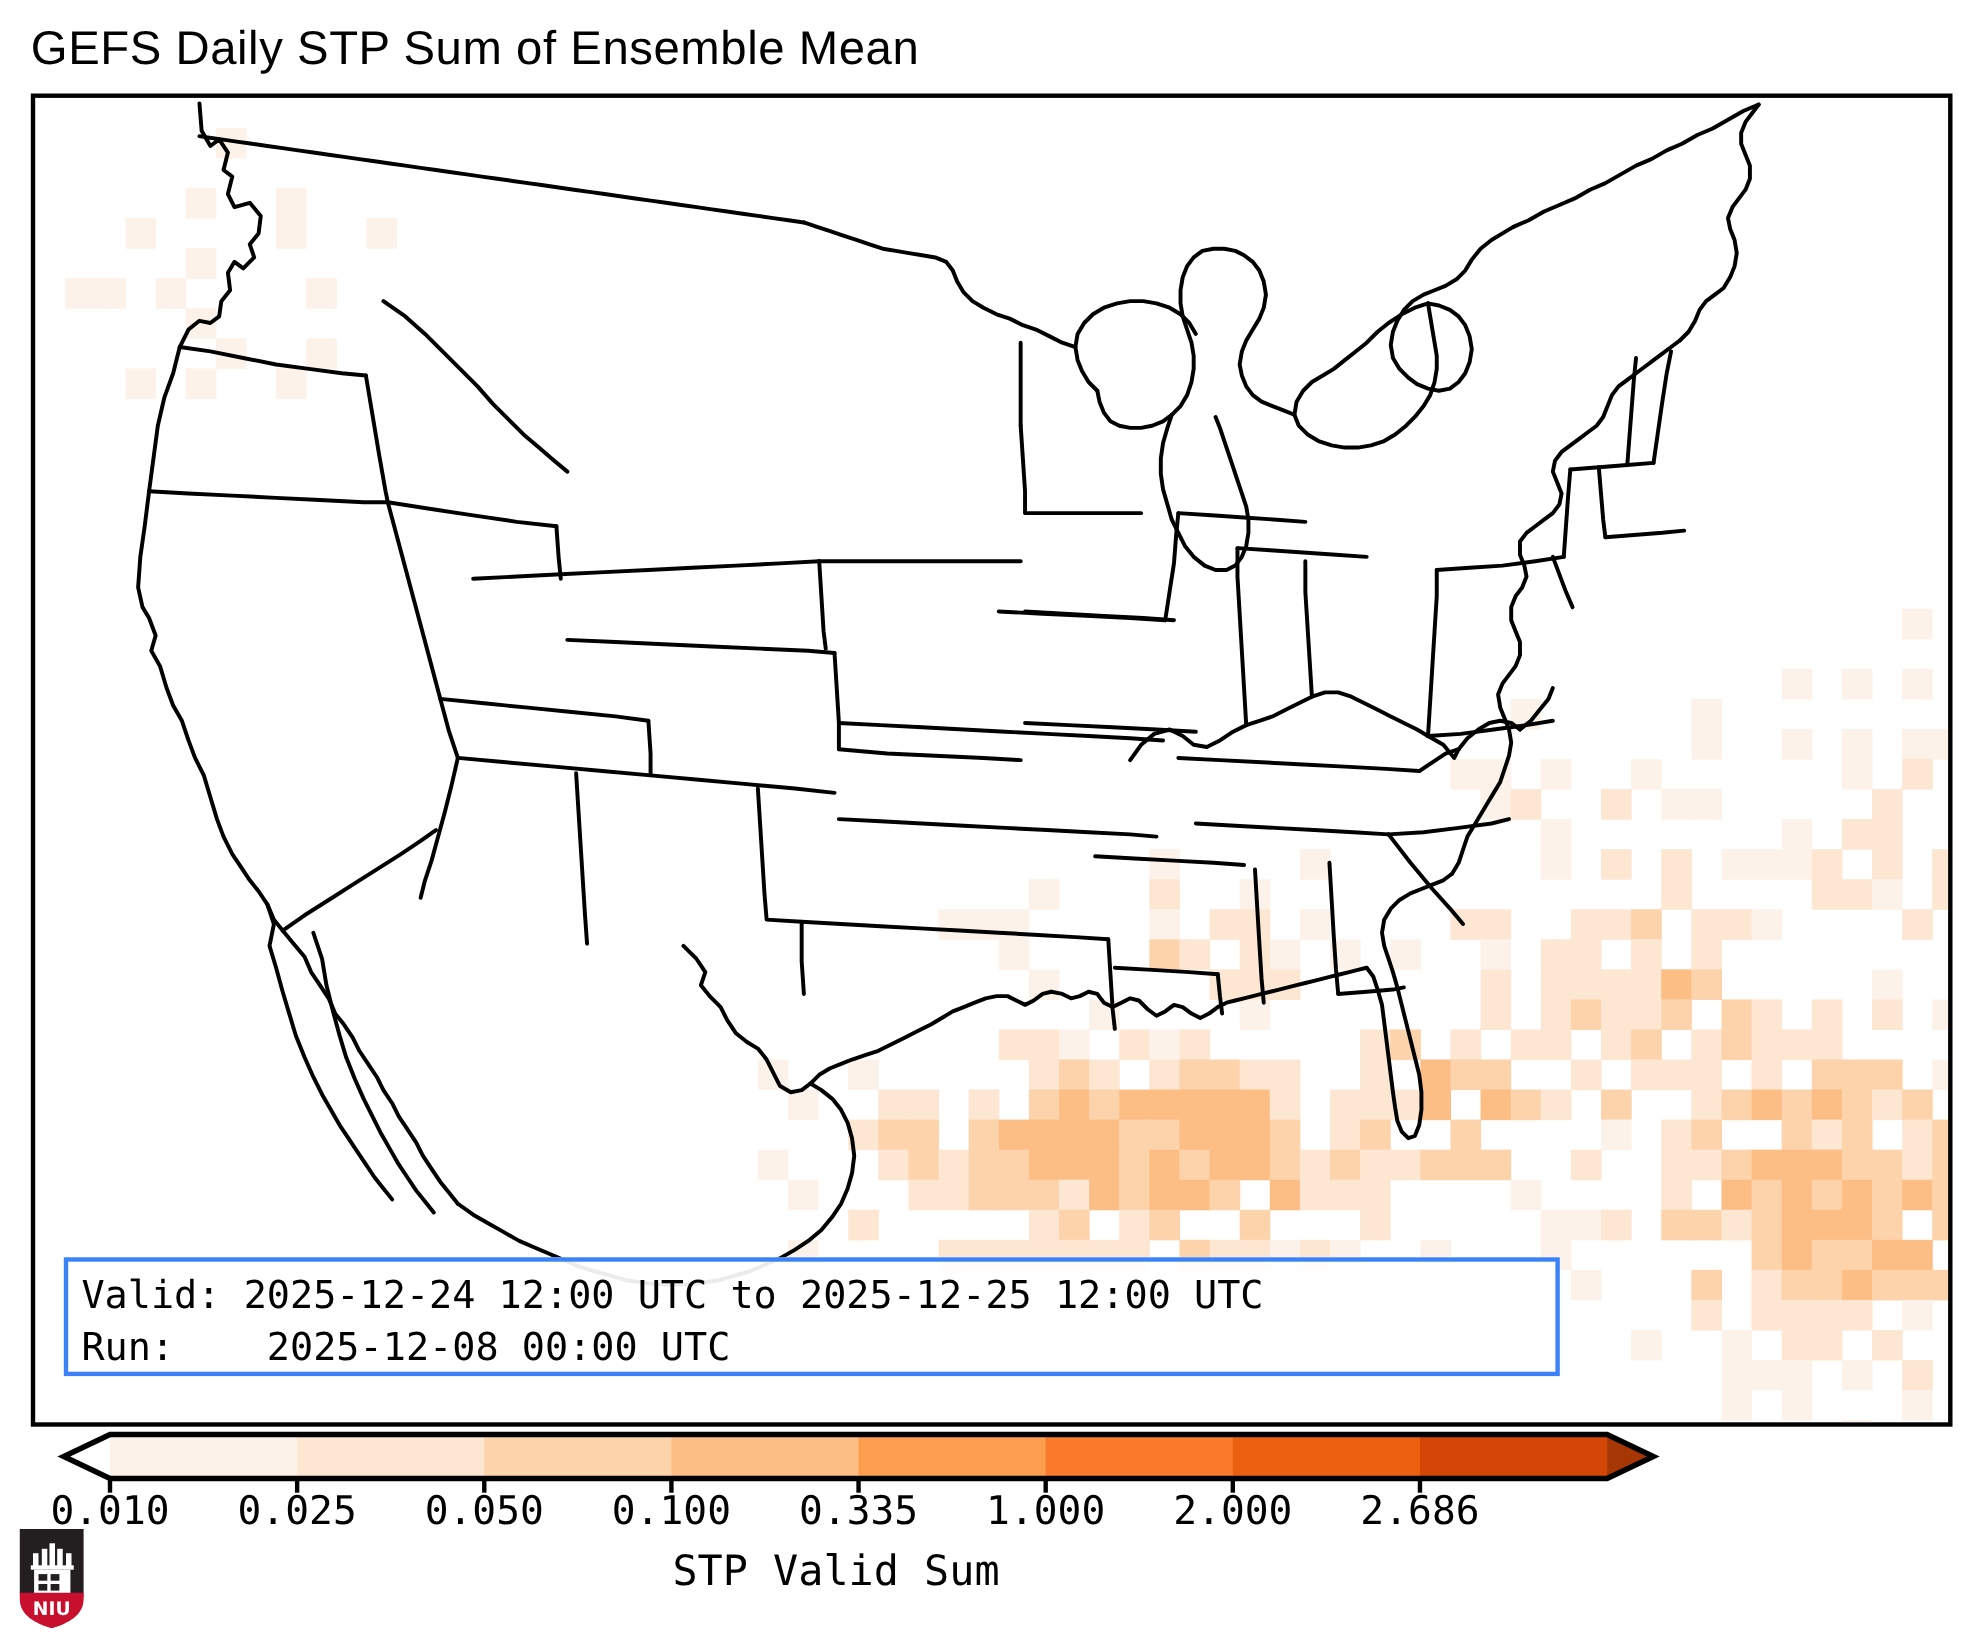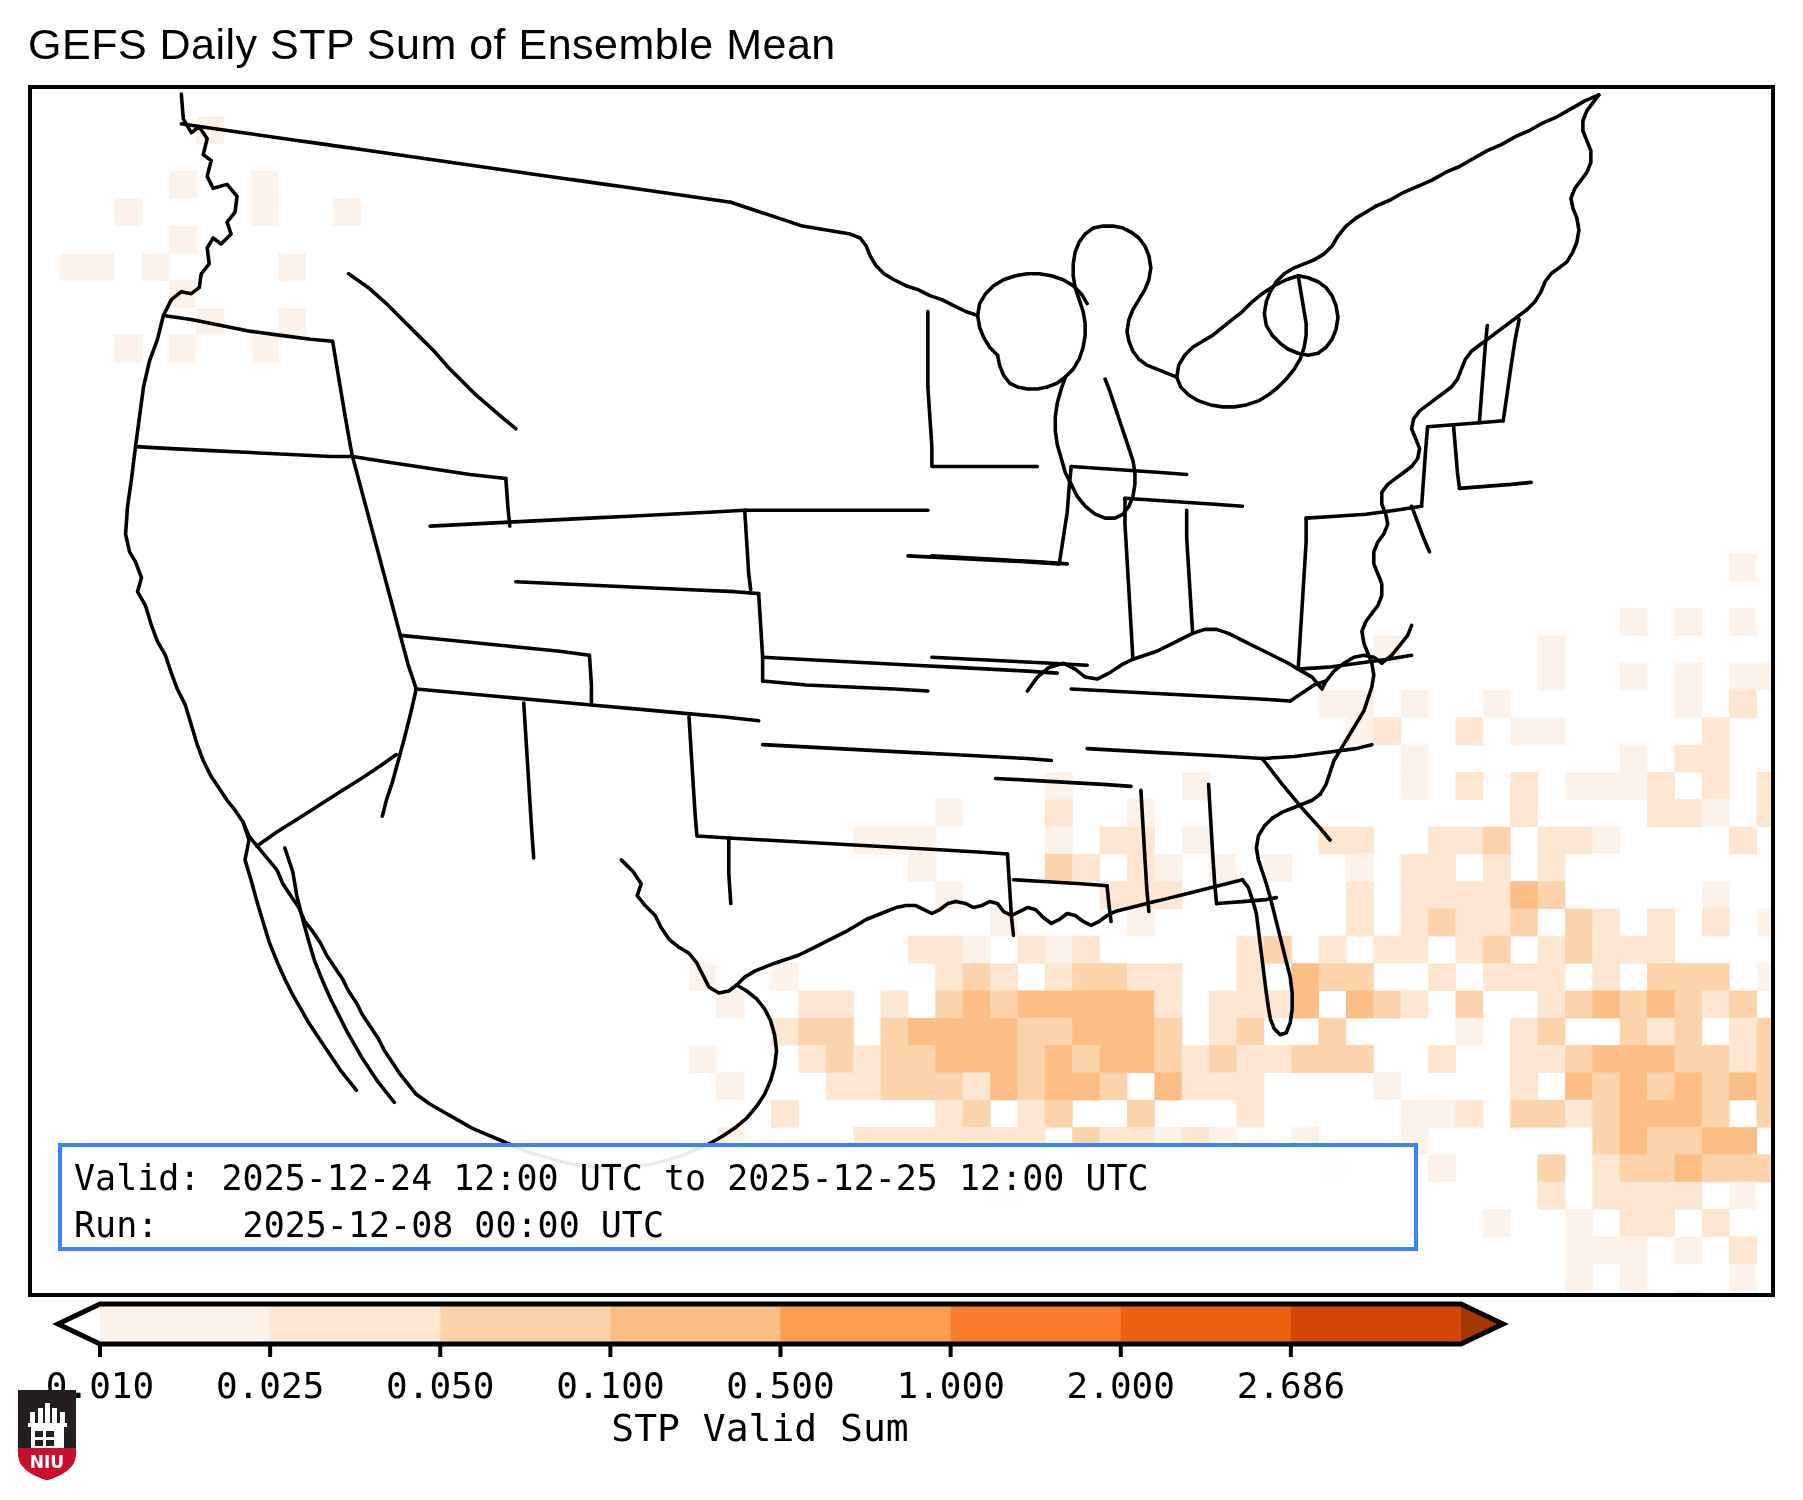--- a/index.html
+++ b/index.html
@@ -88,21 +88,21 @@
     position: absolute;
     left: 58px;
     top: 0px;
     width: 1445px;
     height: 48px;
     display: block;
   }
   #colorbar-ticklabels {
     position: absolute;
     left: 0;
-    top: 64px;
+    top: 52px;
     width: 1692px;
     height: 50px;
   }
   .cb-tick-label {
     position: absolute;
     font-size: 36px;
     line-height: 44px;
     color: #000000;
     white-space: nowrap;
     transform: translateX(-50%);
@@ -772,21 +772,21 @@
           <line x1="1062.75" x2="1062.75" y1="44" y2="57" stroke="#000000" stroke-width="4"></line>
           <line x1="1232.875" x2="1232.875" y1="44" y2="57" stroke="#000000" stroke-width="4"></line>
         </g>
       </g>
   </svg>
   <div id="colorbar-ticklabels">
       <div class="cb-tick-label" style="left: 100px;">0.010</div>
       <div class="cb-tick-label" style="left: 270.125px;">0.025</div>
       <div class="cb-tick-label" style="left: 440.25px;">0.050</div>
       <div class="cb-tick-label" style="left: 610.375px;">0.100</div>
-      <div class="cb-tick-label" style="left: 780.5px;">0.500</div>
+      <div class="cb-tick-label" style="left: 780.5px;">0.335</div>
       <div class="cb-tick-label" style="left: 950.625px;">1.000</div>
       <div class="cb-tick-label" style="left: 1120.75px;">2.000</div>
       <div class="cb-tick-label" style="left: 1290.88px;">2.686</div>
     </div>
   <div id="colorbar-axis-label">STP Valid Sum</div>
 </div>
 
 <svg id="niu-logo" viewBox="0 0 66 96">
   <path d="M4,4 L62,4 L62,62 C62,80 48,90 33,94 C18,90 4,80 4,62 Z" fill="#231f20"></path>
   <g fill="#ffffff">

